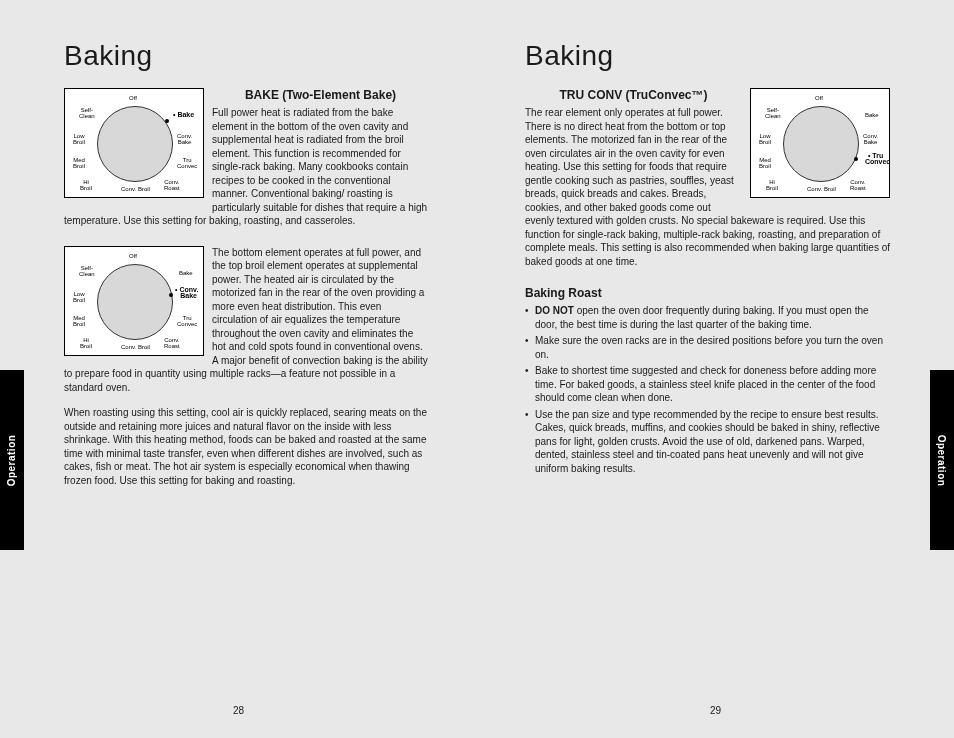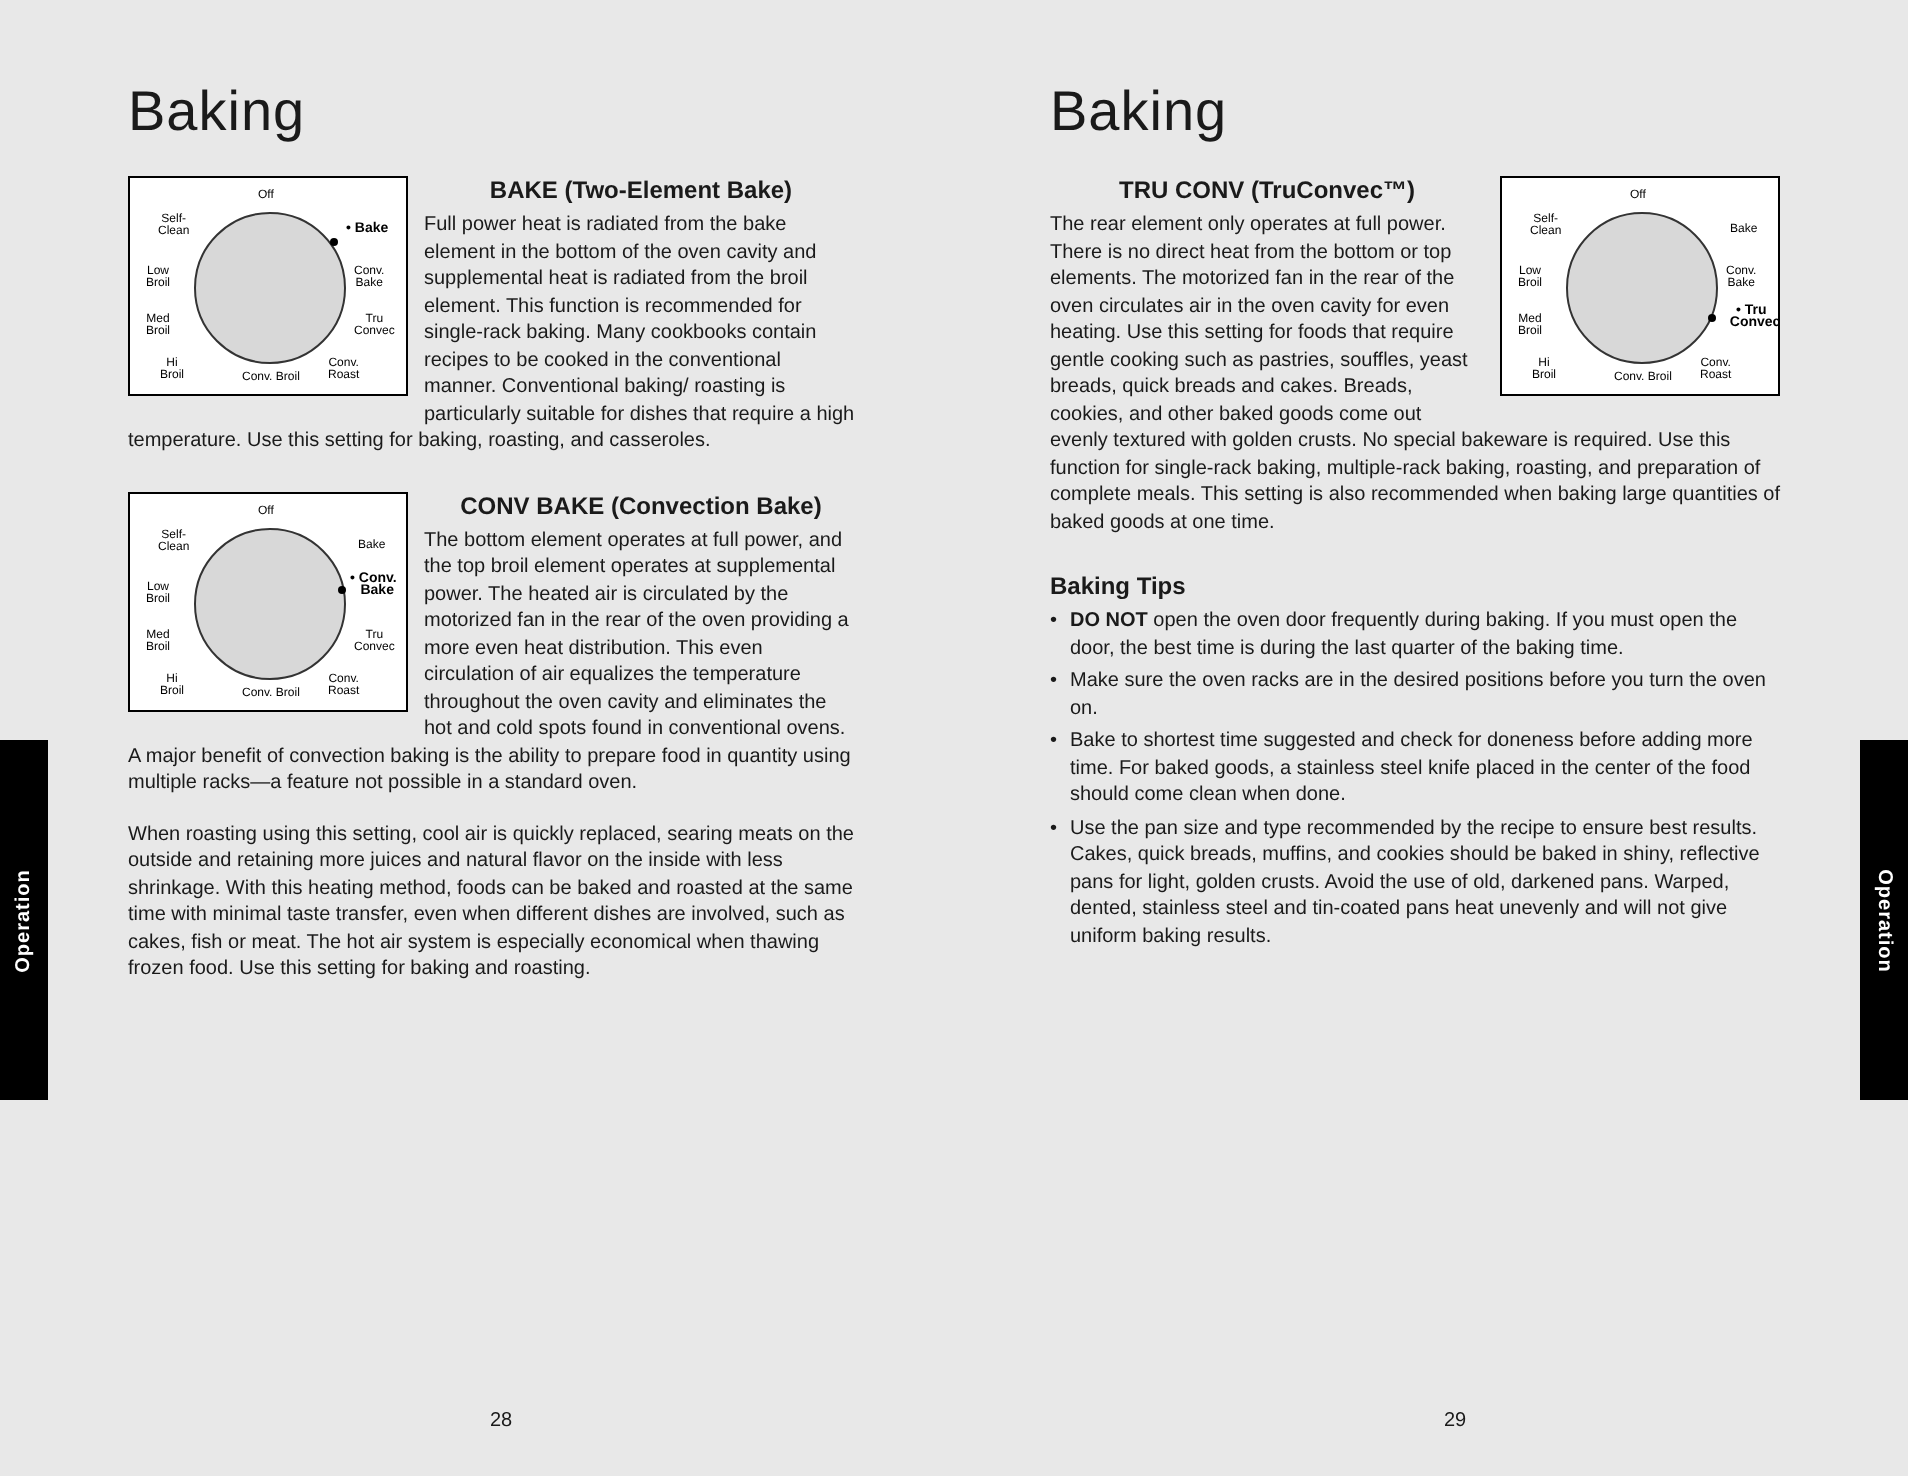--- a/index.html
+++ b/index.html
@@ -101,21 +101,21 @@
     content: "•";
     position: absolute;
     left: 0;
     top: 0;
   }
   .page-num {
     position: absolute;
     bottom: 22px;
     font-size: 10px;
     width: 100%;
-    left: 12px;
+    left: 0;
     text-align: center;
   }
   .side-tab {
     position: absolute;
     width: 24px;
     height: 180px;
     background: #000;
     top: 370px;
     display: flex;
     align-items: center;
@@ -169,21 +169,20 @@
         <span class="dial-label" style="top:23px;left:114px;">Bake</span>
         <span class="dial-label bold-label" style="top:40px;left:110px;">• Conv.<br>&nbsp;&nbsp;Bake</span>
         <span class="dial-label" style="top:68px;left:112px;">Tru<br>Convec</span>
         <span class="dial-label" style="top:90px;left:99px;">Conv.<br>Roast</span>
         <span class="dial-label" style="top:97px;left:56px;">Conv. Broil</span>
         <span class="dial-label" style="top:90px;left:15px;">Hi<br>Broil</span>
         <span class="dial-label" style="top:68px;left:8px;">Med<br>Broil</span>
         <span class="dial-label" style="top:44px;left:8px;">Low<br>Broil</span>
         <span class="dial-label" style="top:18px;left:14px;">Self-<br>Clean</span>
       </div>
-      <div class="section-title">CONV BAKE (Convection Bake)</div>
       <div class="body-text">The bottom element operates at full power, and the top broil element operates at supplemental power. The heated air is circulated by the motorized fan in the rear of the oven providing a more even heat distribution. This even circulation of air equalizes the temperature throughout the oven cavity and eliminates the hot and cold spots found in conventional ovens. A major benefit of convection baking is the ability to prepare food in quantity using multiple racks—a feature not possible in a standard oven.</div>
       <div class="body-text" style="margin-top:12px;">When roasting using this setting, cool air is quickly replaced, searing meats on the outside and retaining more juices and natural flavor on the inside with less shrinkage. With this heating method, foods can be baked and roasted at the same time with minimal taste transfer, even when different dishes are involved, such as cakes, fish or meat. The hot air system is especially economical when thawing frozen food. Use this setting for baking and roasting.</div>
     </div>
 
     <div class="page-num">28</div>
   </div>
 
   <div class="page page-right">
     <h1 class="page-title">Baking</h1>
 
@@ -199,21 +198,21 @@
         <span class="dial-label" style="top:97px;left:56px;">Conv. Broil</span>
         <span class="dial-label" style="top:90px;left:15px;">Hi<br>Broil</span>
         <span class="dial-label" style="top:68px;left:8px;">Med<br>Broil</span>
         <span class="dial-label" style="top:44px;left:8px;">Low<br>Broil</span>
         <span class="dial-label" style="top:18px;left:14px;">Self-<br>Clean</span>
       </div>
       <div class="section-title">TRU CONV (TruConvec™)</div>
       <div class="body-text">The rear element only operates at full power. There is no direct heat from the bottom or top elements. The motorized fan in the rear of the oven circulates air in the oven cavity for even heating. Use this setting for foods that require gentle cooking such as pastries, souffles, yeast breads, quick breads and cakes. Breads, cookies, and other baked goods come out evenly textured with golden crusts. No special bakeware is required. Use this function for single-rack baking, multiple-rack baking, roasting, and preparation of complete meals. This setting is also recommended when baking large quantities of baked goods at one time.</div>
     </div>
 
-    <div class="tips-title">Baking Tips</div>
+    <div class="tips-title">Baking Roast</div>
     <ul class="tips">
       <li><span class="bold-inline">DO NOT </span><span>open the oven door frequently during baking. If you must open the door, the best time is during the last quarter of the baking time.</span></li>
       <li>Make sure the oven racks are in the desired positions before you turn the oven on.</li>
       <li>Bake to shortest time suggested and check for doneness before adding more time. For baked goods, a stainless steel knife placed in the center of the food should come clean when done.</li>
       <li>Use the pan size and type recommended by the recipe to ensure best results. Cakes, quick breads, muffins, and cookies should be baked in shiny, reflective pans for light, golden crusts. Avoid the use of old, darkened pans. Warped, dented, stainless steel and tin-coated pans heat unevenly and will not give uniform baking results.</li>
     </ul>
 
     <div class="page-num">29</div>
   </div>
 

